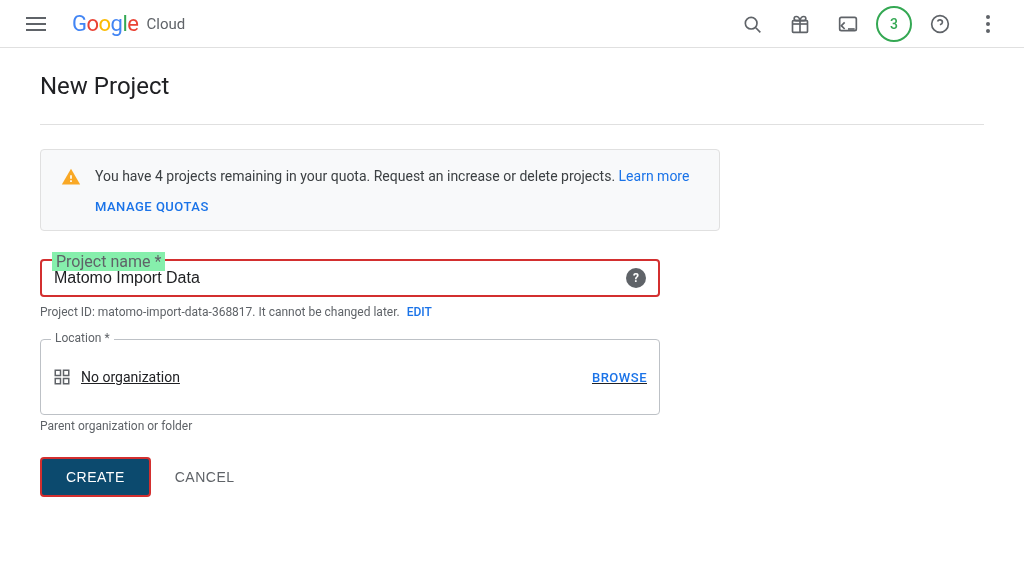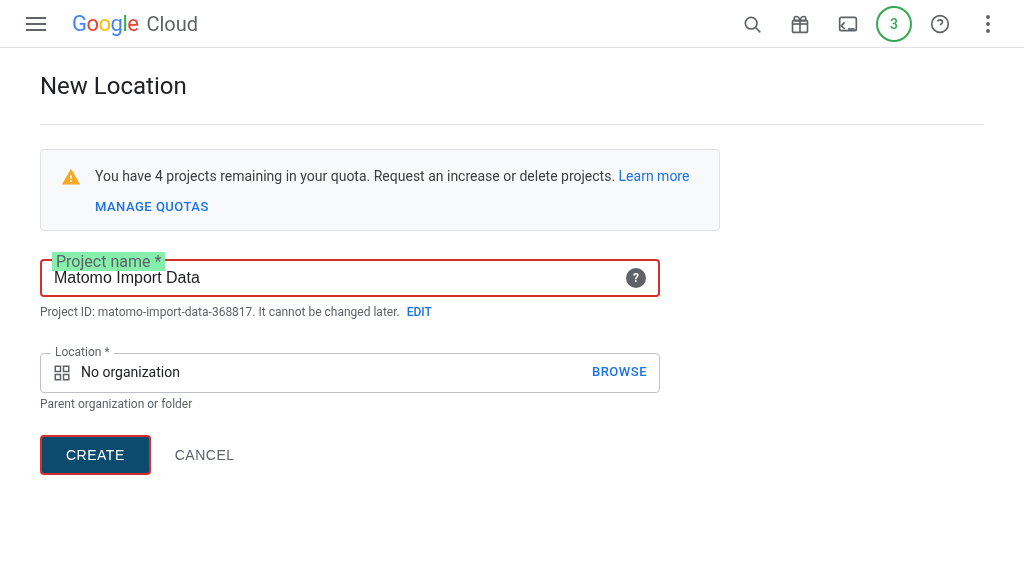--- a/index.html
+++ b/index.html
@@ -50,21 +50,21 @@
       font-weight: 400;
       letter-spacing: -0.5px;
     }
     .logo-g { color: #4285F4; }
     .logo-o1 { color: #EA4335; }
     .logo-o2 { color: #FBBC05; }
     .logo-g2 { color: #4285F4; }
     .logo-l { color: #34A853; }
     .logo-e { color: #EA4335; }
     .logo-cloud {
-      font-size: 20px;
+      font-size: 15px;
       color: #5f6368;
       font-weight: 400;
       margin-left: 2px;
     }
 
     .header-right {
       display: flex;
       align-items: center;
       gap: 8px;
       margin-left: auto;
@@ -202,39 +202,40 @@
       font-size: 12px;
       font-weight: 700;
       cursor: pointer;
       flex-shrink: 0;
     }
 
     .project-id-text {
       font-size: 12px;
       color: #5f6368;
       margin-top: 6px;
-      margin-bottom: 34px;
+      margin-bottom: 20px;
     }
     .edit-link {
       color: #1a73e8;
       text-decoration: none;
       font-size: 12px;
       font-weight: 500;
       margin-left: 4px;
     }
 
     
     .location-wrapper {
       position: relative;
       border: 1px solid #bdc1c6;
       border-radius: 4px;
-      padding: 10px 12px;
-      display: flex;
-      align-items: flex-start;
+      padding: 28px 12px;
+      display: flex;
+      align-items: center;
       max-width: 620px;
+      text-decoration: underline;
     }
     .location-label {
       position: absolute;
       top: -9px;
       left: 10px;
       background: #fff;
       padding: 0 4px;
       font-size: 12px;
       color: #5f6368;
     }
@@ -359,21 +360,21 @@
       <svg width="4" height="20" viewBox="0 0 4 20">
         <circle cx="2" cy="3" r="2" fill="#5f6368"></circle>
         <circle cx="2" cy="10" r="2" fill="#5f6368"></circle>
         <circle cx="2" cy="17" r="2" fill="#5f6368"></circle>
       </svg>
     </button>
   </div>
 </header>
 
 <main class="main-content">
-  <h1 class="page-title">New Location</h1>
+  <h1 class="page-title">New Project</h1>
   <div class="divider"></div>
 
   <div class="info-box">
     <div class="info-box-row">
 
       <svg class="warning-icon" viewBox="0 0 24 24">
         <path d="M1 21h22L12 2 1 21z" fill="#F9A825"></path>
         <path d="M13 16h-2v2h2v-2zm0-6h-2v4h2v-4z" fill="#fff"></path>
       </svg>
       <span class="info-text">

